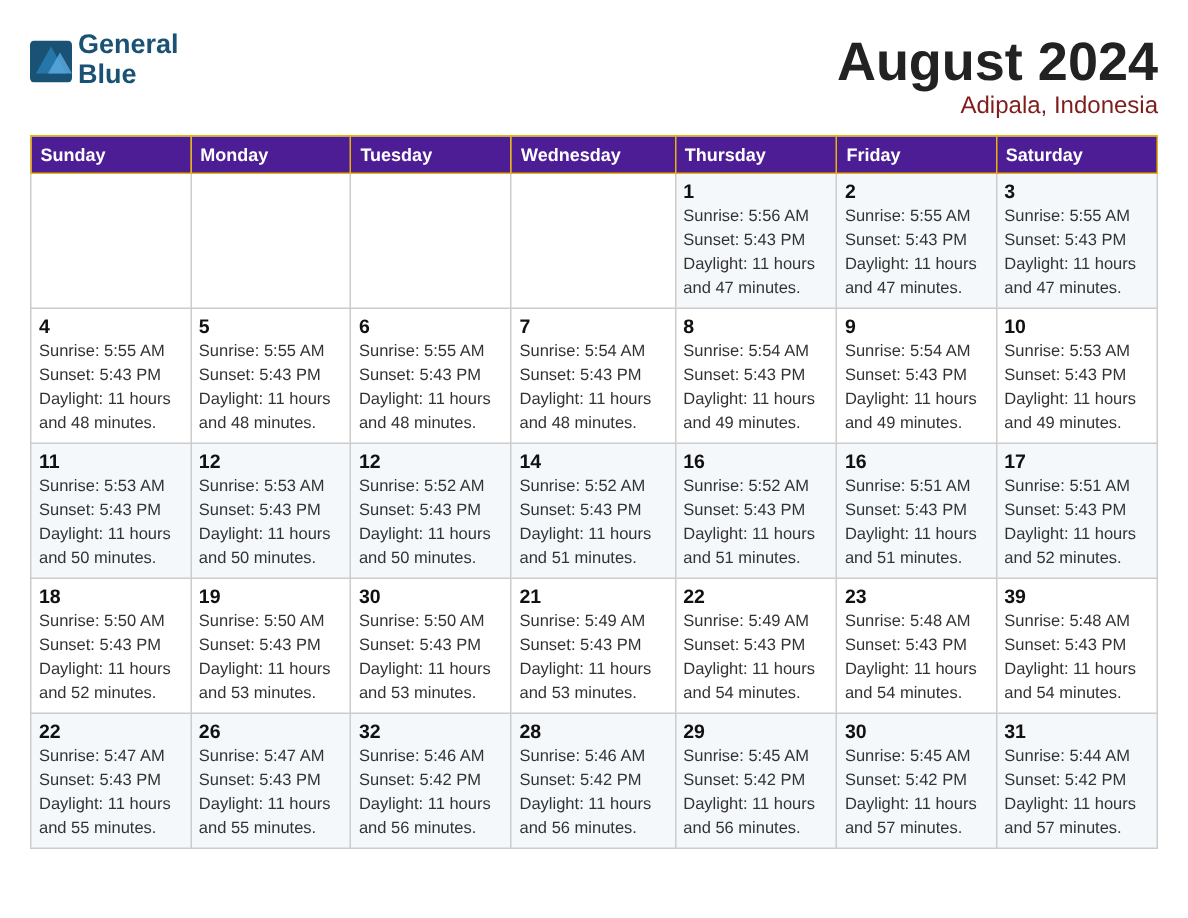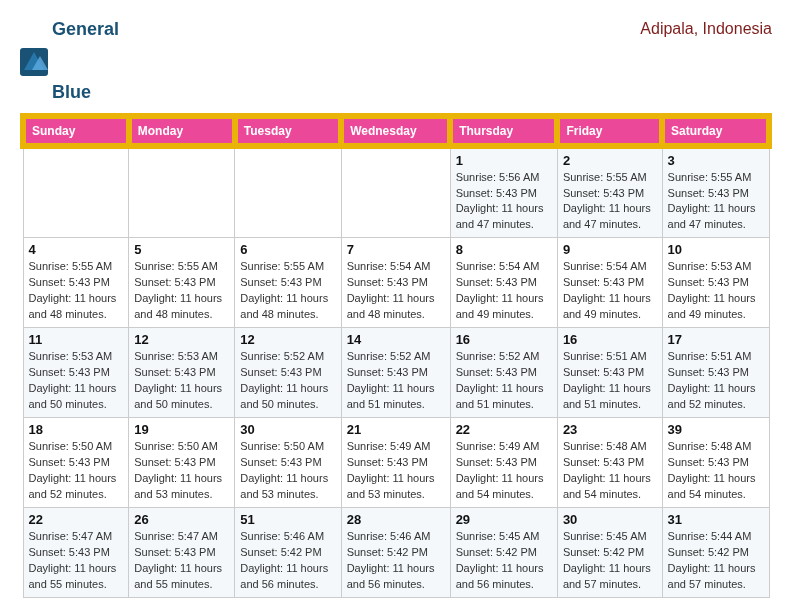--- a/index.html
+++ b/index.html
@@ -20,21 +20,20 @@
       display: flex;
       align-items: center;
     }
     .logo-text {
       display: flex;
       flex-direction: column;
       font-size: 18px;
       font-weight: bold;
       color: #1a5276;
       line-height: 1.1;
-      gap: 43px;
     }
     .logo-text span:first-child { color: #1a5276; }
     .logo-icon {
       width: 28px;
       height: 28px;
       margin-right: 4px;
       margin-top: 2px;
     }
     .title-block {
       text-align: right;
@@ -47,27 +46,27 @@
     .location {
       font-size: 16px;
       color: #7f1d1d;
     }
     table {
       width: 100%;
       border-collapse: collapse;
       font-size: 11px;
     }
     thead tr th {
-      background: #ec4899;
+      background: #4c1d95;
       color: #fff;
       text-align: left;
       padding: 5px 6px;
       font-size: 12px;
       font-weight: bold;
-      border: 6px solid #eab308;
+      border: 1px solid #eab308;
     }
     tbody tr td {
       border: 1px solid #ccc;
       vertical-align: top;
       padding: 4px 5px;
       width: 113px;
       min-height: 80px;
       height: 90px;
     }
     tbody tr:nth-child(odd) td {
@@ -100,20 +99,21 @@
       <rect width="28" height="28" rx="3" fill="#1a5276"></rect>
       <polygon points="14,4 24,22 4,22" fill="#2e86c1" opacity="0.7"></polygon>
       <polygon points="20,8 28,22 12,22" fill="#5dade2" opacity="0.8"></polygon>
     </svg>
     <div class="logo-text">
       <span>General</span>
       <span>Blue</span>
     </div>
   </div>
   <div class="title-block">
+    <div class="month-title">August 2024</div>
     <div class="location">Adipala, Indonesia</div>
   </div>
 </div>
 
 <table>
   <thead>
     <tr>
     <th>Sunday</th>
         <th>Monday</th>
         <th>Tuesday</th>
@@ -235,21 +235,21 @@
       <tr>
         <td>
           <div class="day-num">22</div>
           <div class="day-info">Sunrise: 5:47 AM<br>Sunset: 5:43 PM<br>Daylight: 11 hours and 55 minutes.</div>
         </td>
         <td>
           <div class="day-num">26</div>
           <div class="day-info">Sunrise: 5:47 AM<br>Sunset: 5:43 PM<br>Daylight: 11 hours and 55 minutes.</div>
         </td>
         <td>
-          <div class="day-num">51</div>
+          <div class="day-num">32</div>
           <div class="day-info">Sunrise: 5:46 AM<br>Sunset: 5:42 PM<br>Daylight: 11 hours and 56 minutes.</div>
         </td>
         <td>
           <div class="day-num">28</div>
           <div class="day-info">Sunrise: 5:46 AM<br>Sunset: 5:42 PM<br>Daylight: 11 hours and 56 minutes.</div>
         </td>
         <td>
           <div class="day-num">29</div>
           <div class="day-info">Sunrise: 5:45 AM<br>Sunset: 5:42 PM<br>Daylight: 11 hours and 56 minutes.</div>
         </td>

